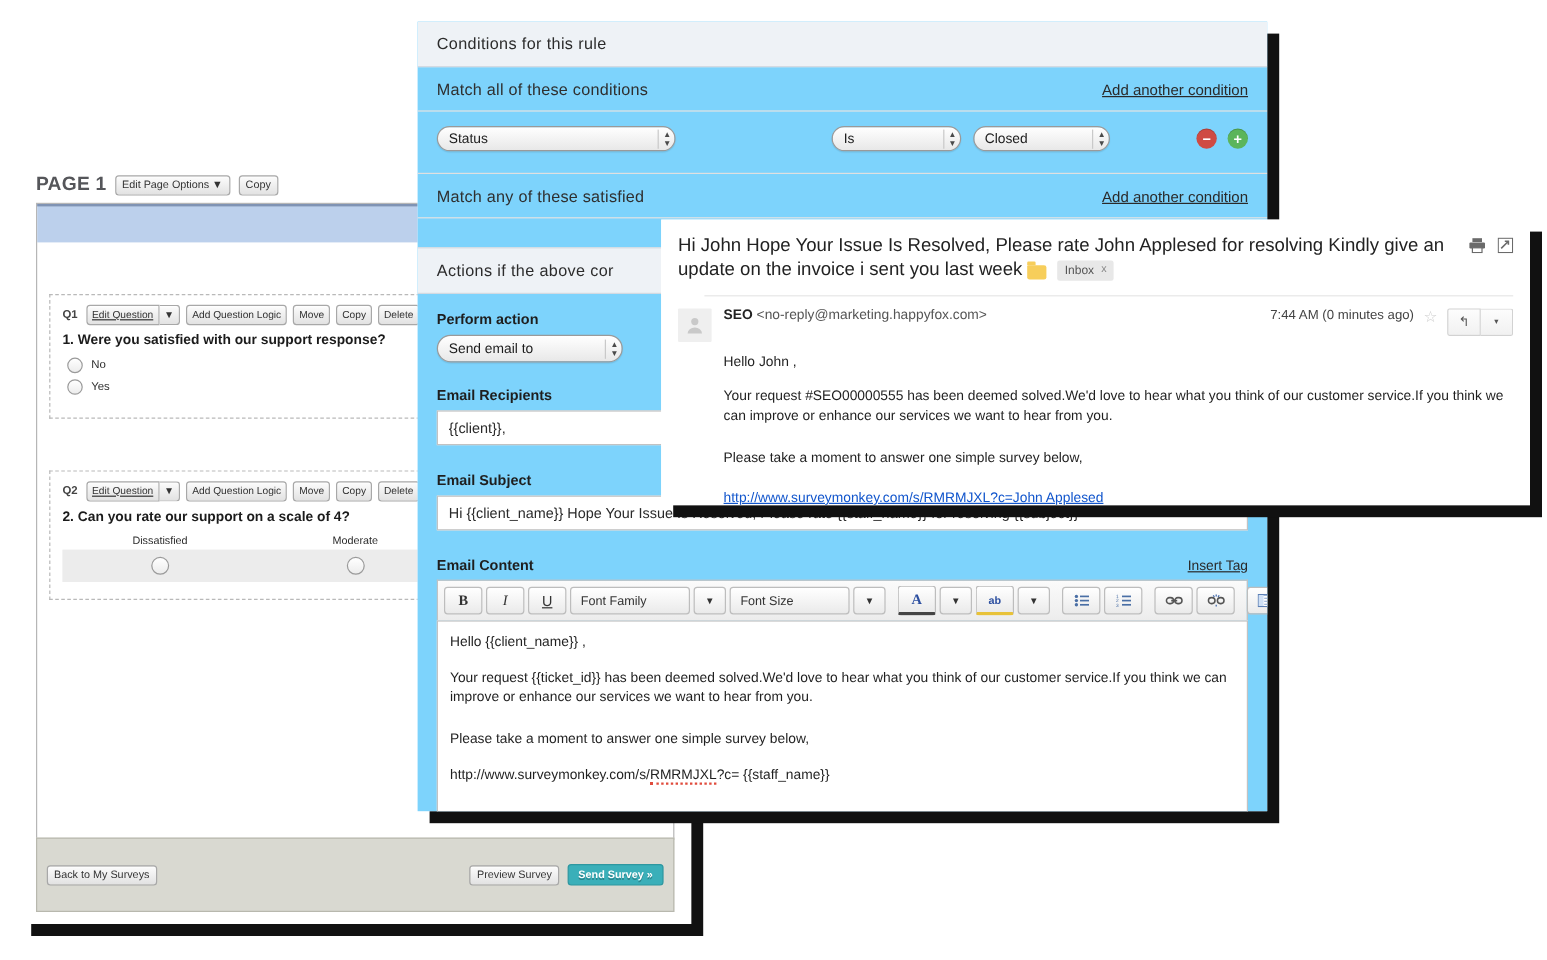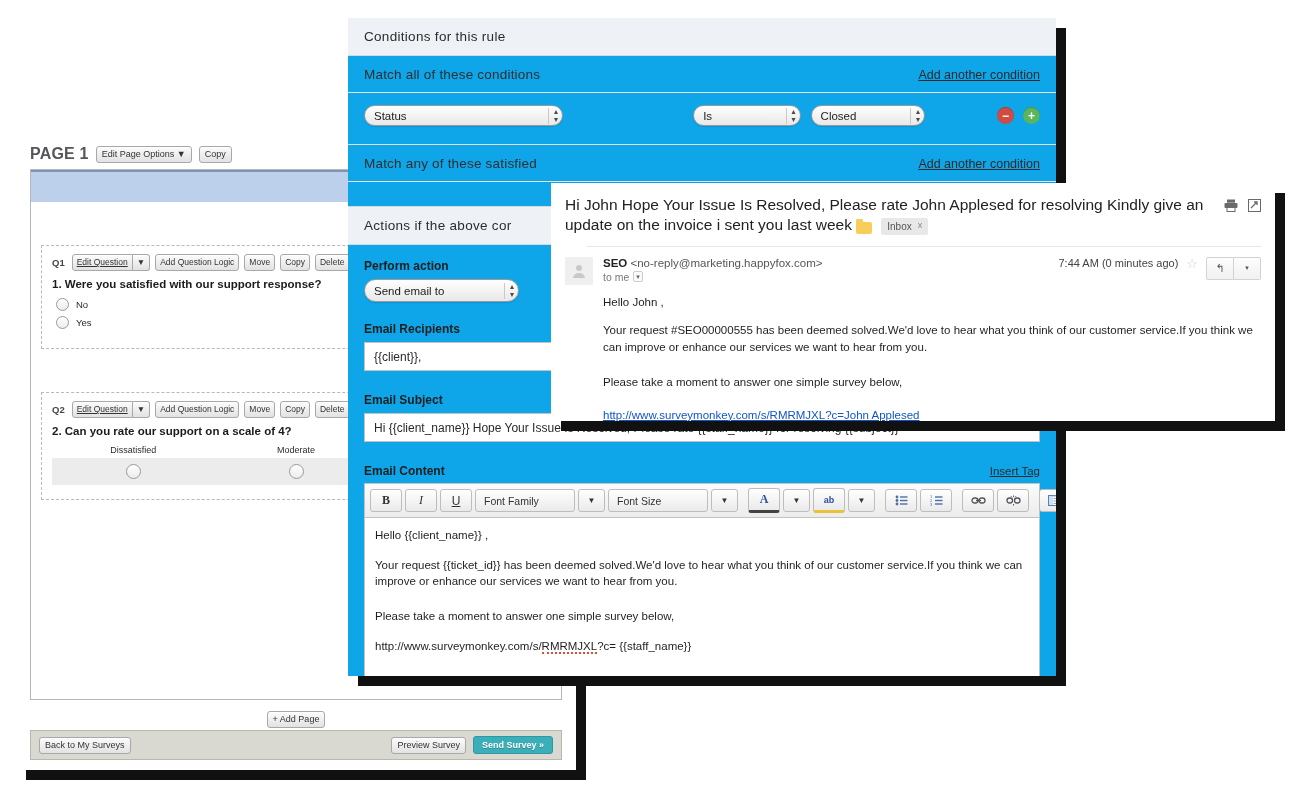--- a/index.html
+++ b/index.html
@@ -49,31 +49,31 @@
   .radio-label{font-size:9.5px;color:#2a2a2a;}
   .scale-head{display:flex;margin:2px 0 3px 0;}
   .scale-head div{flex:1;text-align:center;font-size:9px;color:#2c2c2c;}
   .scale-row{display:flex;background:#ececec;padding:6px 0;}
   .scale-row div{flex:1;display:flex;justify-content:center;}
   .scale-row .radio{width:13px;height:13px;}
   .sv-addpage{position:absolute;left:0;right:0;bottom:42px;display:flex;justify-content:center;}
   .sv-footer{
     position:absolute;left:14px;right:14px;bottom:10px;height:28px;
     background:#d9d9d1;border:1px solid #b8b8ae;
-    display:flex;align-items:center;justify-content:space-between;padding:0 8px;
+    display:flex;align-items:center;justify-content:space-between;padding:16px 8px;
   }
   .btn-send{
     display:inline-block;background:#3aafb9;border:1px solid #2e97a0;border-radius:3px;
     color:#fff;font-size:9px;font-weight:bold;padding:3px 8px;
     text-shadow:0 1px 0 rgba(0,0,0,.25);
   }
 
   
   #rule-window{left:348px;top:18px;width:708px;height:658px;}
-  .rule-inner{position:absolute;inset:0;background:#0ea5e9;overflow:hidden;}
+  .rule-inner{position:absolute;inset:0;background:#7dd3fc;overflow:hidden;}
   .rule-sec-head{
     background:#eef2f6;border-bottom:1px solid #d3dae2;
     font-size:13.5px;color:#2c2c2c;padding:11px 16px;letter-spacing:.3px;
   }
   .rule-match-row{
     display:flex;align-items:center;justify-content:space-between;
     padding:11px 16px 10px 16px;border-bottom:1px solid #e3e3e3;
   }
   .rule-match-label{font-size:13.5px;color:#2f2f2f;letter-spacing:.2px;}
   .link{color:#2a2a2a;text-decoration:underline;font-size:12.5px;cursor:pointer;}
@@ -479,24 +479,20 @@
           <svg width="16" height="16" viewBox="0 0 16 16">
               <circle cx="8" cy="5" r="3" fill="#c9c9c9"></circle>
               <path d="M2 15 a6 5 0 0 1 12 0 z" fill="#c9c9c9"></path>
             </svg>
         </div>
         <div class="em-msgbody">
           <div class="em-from">
             <b>SEO</b>
             <span class="addr">&lt;no-reply@marketing.happyfox.com&gt;</span>
           </div>
-          <div class="em-tome">
-            <span>to me</span>
-            <span class="em-caret-box">▾</span>
-          </div>
         </div>
         <div class="em-right">
           <span class="em-time">7:44 AM (0 minutes ago)</span>
           <span class="em-star">☆</span>
           <span class="em-replybtns">
             <span class="b">↰</span>
             <span class="b">▾</span>
           </span>
         </div>
       </div>

